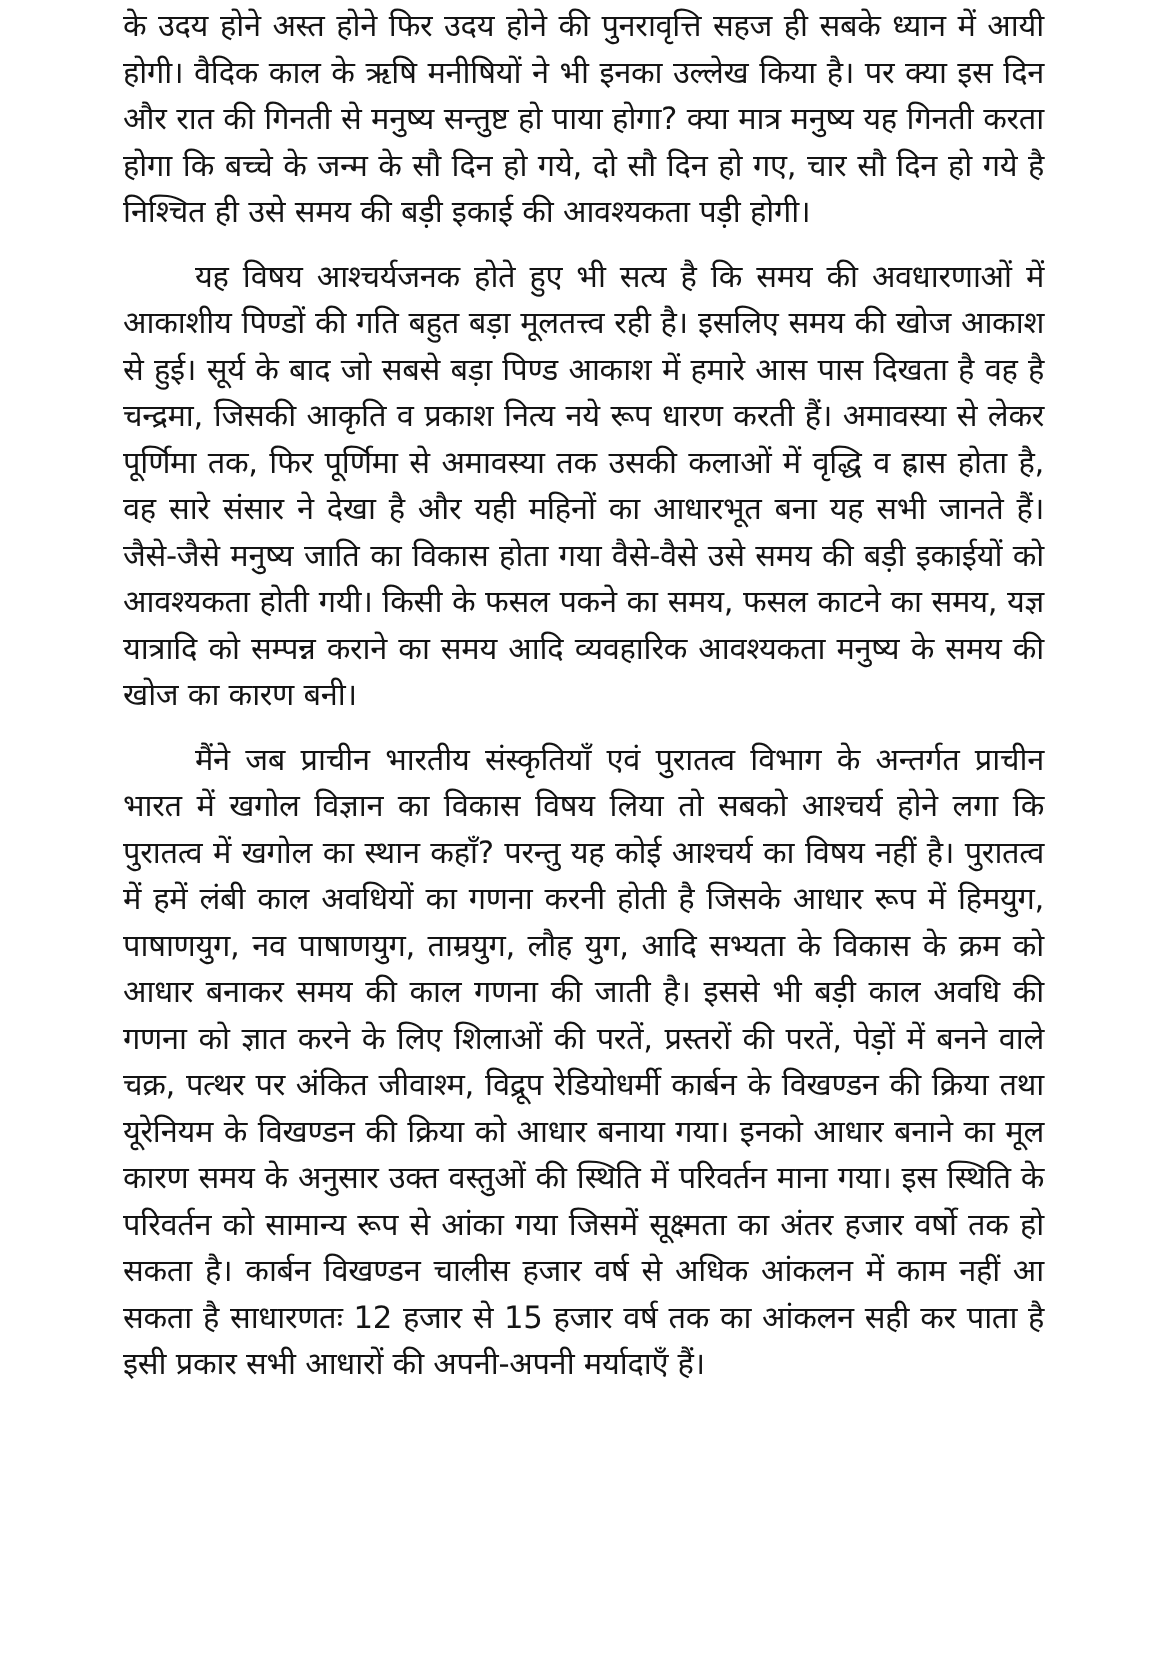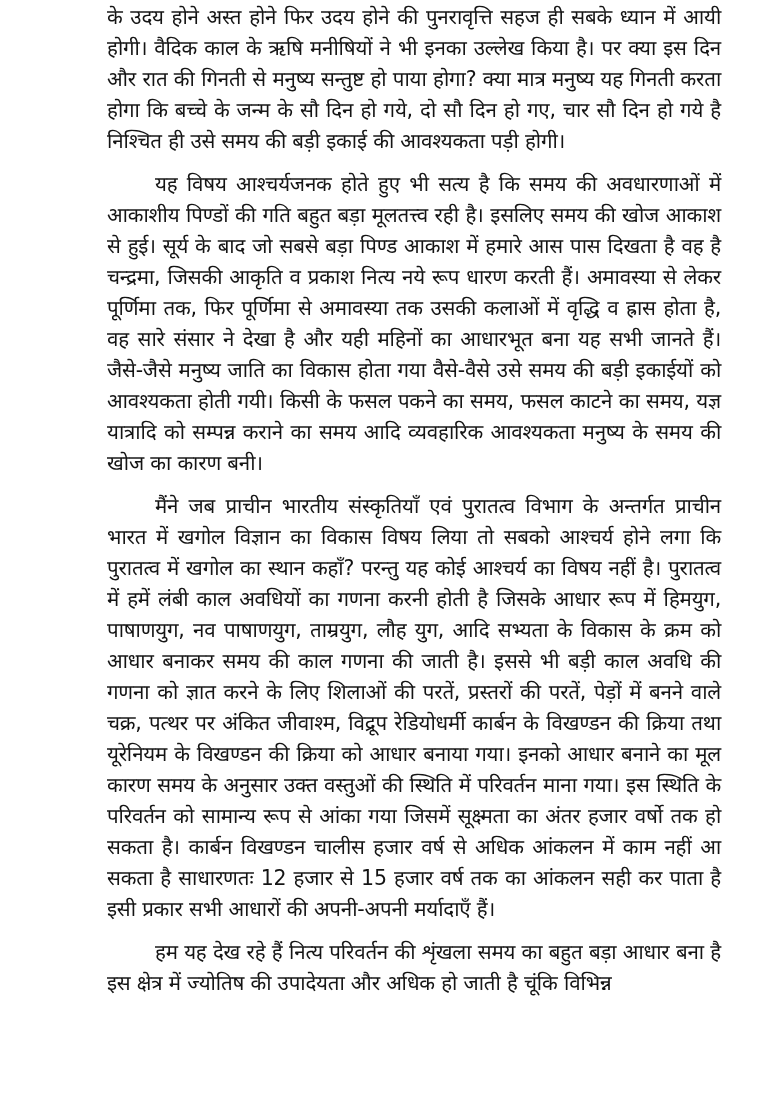--- a/index.html
+++ b/index.html
@@ -16,35 +16,33 @@
     .page {
       position: absolute;
       left: 82px;
       top: 2px;
       width: 614px;
       color: #141414;
       font-family: "DejaVu Sans", "Liberation Sans", sans-serif;
       font-size: 20.5px;
       line-height: 31px;
       letter-spacing: -0.2px;
-      margin-left: 25px;
     }
     .para {
       margin: 0 0 12px 0;
       text-align: justify;
       text-align-last: left;
     }
     .para.indent {
       text-indent: 48px;
     }
     .para.continued {
       text-indent: 0;
     }
   </style>
 </head>
 <body>
 
 <div class="page">
   <p class="para continued">के उदय होने अस्त होने फिर उदय होने की पुनरावृत्ति सहज ही सबके ध्यान में आयी होगी। वैदिक काल के ऋषि मनीषियों ने भी इनका उल्लेख किया है। पर क्या इस दिन और रात की गिनती से मनुष्य सन्तुष्ट हो पाया होगा? क्या मात्र मनुष्य यह गिनती करता होगा कि बच्चे के जन्म के सौ दिन हो गये, दो सौ दिन हो गए, चार सौ दिन हो गये है निश्चित ही उसे समय की बड़ी इकाई की आवश्यकता पड़ी होगी।</p>
   <p class="para indent">यह विषय आश्चर्यजनक होते हुए भी सत्य है कि समय की अवधारणाओं में आकाशीय पिण्डों की गति बहुत बड़ा मूलतत्त्व रही है। इसलिए समय की खोज आकाश से हुई। सूर्य के बाद जो सबसे बड़ा पिण्ड आकाश में हमारे आस पास दिखता है वह है चन्द्रमा, जिसकी आकृति व प्रकाश नित्य नये रूप धारण करती हैं। अमावस्या से लेकर पूर्णिमा तक, फिर पूर्णिमा से अमावस्या तक उसकी कलाओं में वृद्धि व ह्रास होता है, वह सारे संसार ने देखा है और यही महिनों का आधारभूत बना यह सभी जानते हैं। जैसे-जैसे मनुष्य जाति का विकास होता गया वैसे-वैसे उसे समय की बड़ी इकाईयों को आवश्यकता होती गयी। किसी के फसल पकने का समय, फसल काटने का समय, यज्ञ यात्रादि को सम्पन्न कराने का समय आदि व्यवहारिक आवश्यकता मनुष्य के समय की खोज का कारण बनी।</p>
   <p class="para indent">मैंने जब प्राचीन भारतीय संस्कृतियाँ एवं पुरातत्व विभाग के अन्तर्गत प्राचीन भारत में खगोल विज्ञान का विकास विषय लिया तो सबको आश्चर्य होने लगा कि पुरातत्व में खगोल का स्थान कहाँ? परन्तु यह कोई आश्चर्य का विषय नहीं है। पुरातत्व में हमें लंबी काल अवधियों का गणना करनी होती है जिसके आधार रूप में हिमयुग, पाषाणयुग, नव पाषाणयुग, ताम्रयुग, लौह युग, आदि सभ्यता के विकास के क्रम को आधार बनाकर समय की काल गणना की जाती है। इससे भी बड़ी काल अवधि की गणना को ज्ञात करने के लिए शिलाओं की परतें, प्रस्तरों की परतें, पेड़ों में बनने वाले चक्र, पत्थर पर अंकित जीवाश्म, विद्रूप रेडियोधर्मी कार्बन के विखण्डन की क्रिया तथा यूरेनियम के विखण्डन की क्रिया को आधार बनाया गया। इनको आधार बनाने का मूल कारण समय के अनुसार उक्त वस्तुओं की स्थिति में परिवर्तन माना गया। इस स्थिति के परिवर्तन को सामान्य रूप से आंका गया जिसमें सूक्ष्मता का अंतर हजार वर्षो तक हो सकता है। कार्बन विखण्डन चालीस हजार वर्ष से अधिक आंकलन में काम नहीं आ सकता है साधारणतः 12 हजार से 15 हजार वर्ष तक का आंकलन सही कर पाता है इसी प्रकार सभी आधारों की अपनी-अपनी मर्यादाएँ हैं।</p>
-  <p class="para indent">हम यह देख रहे हैं नित्य परिवर्तन की शृंखला समय का बहुत बड़ा आधार बना है इस क्षेत्र में ज्योतिष की उपादेयता और अधिक हो जाती है चूंकि विभिन्न</p>
 </div>
 
 </body></html>

